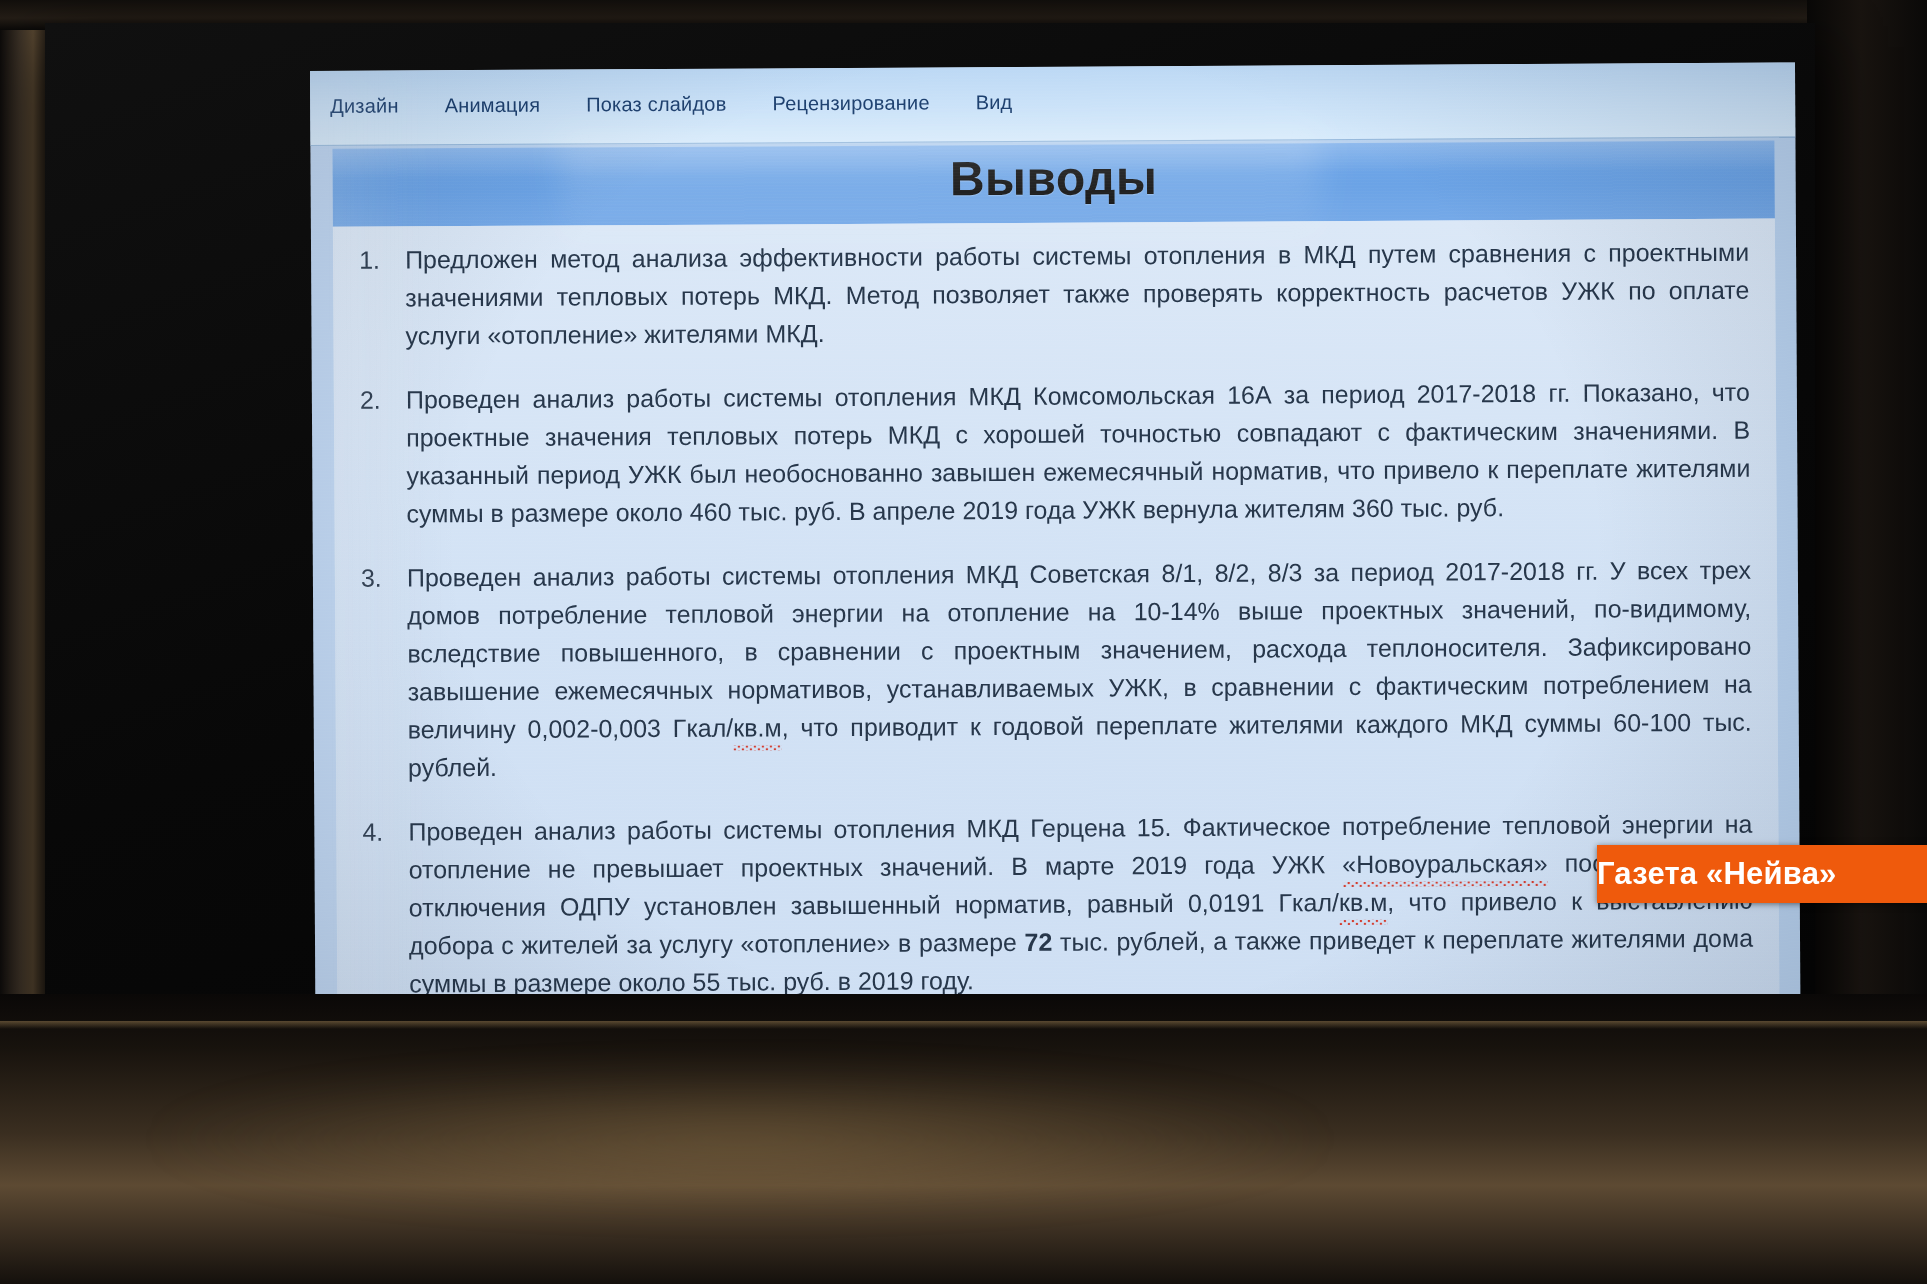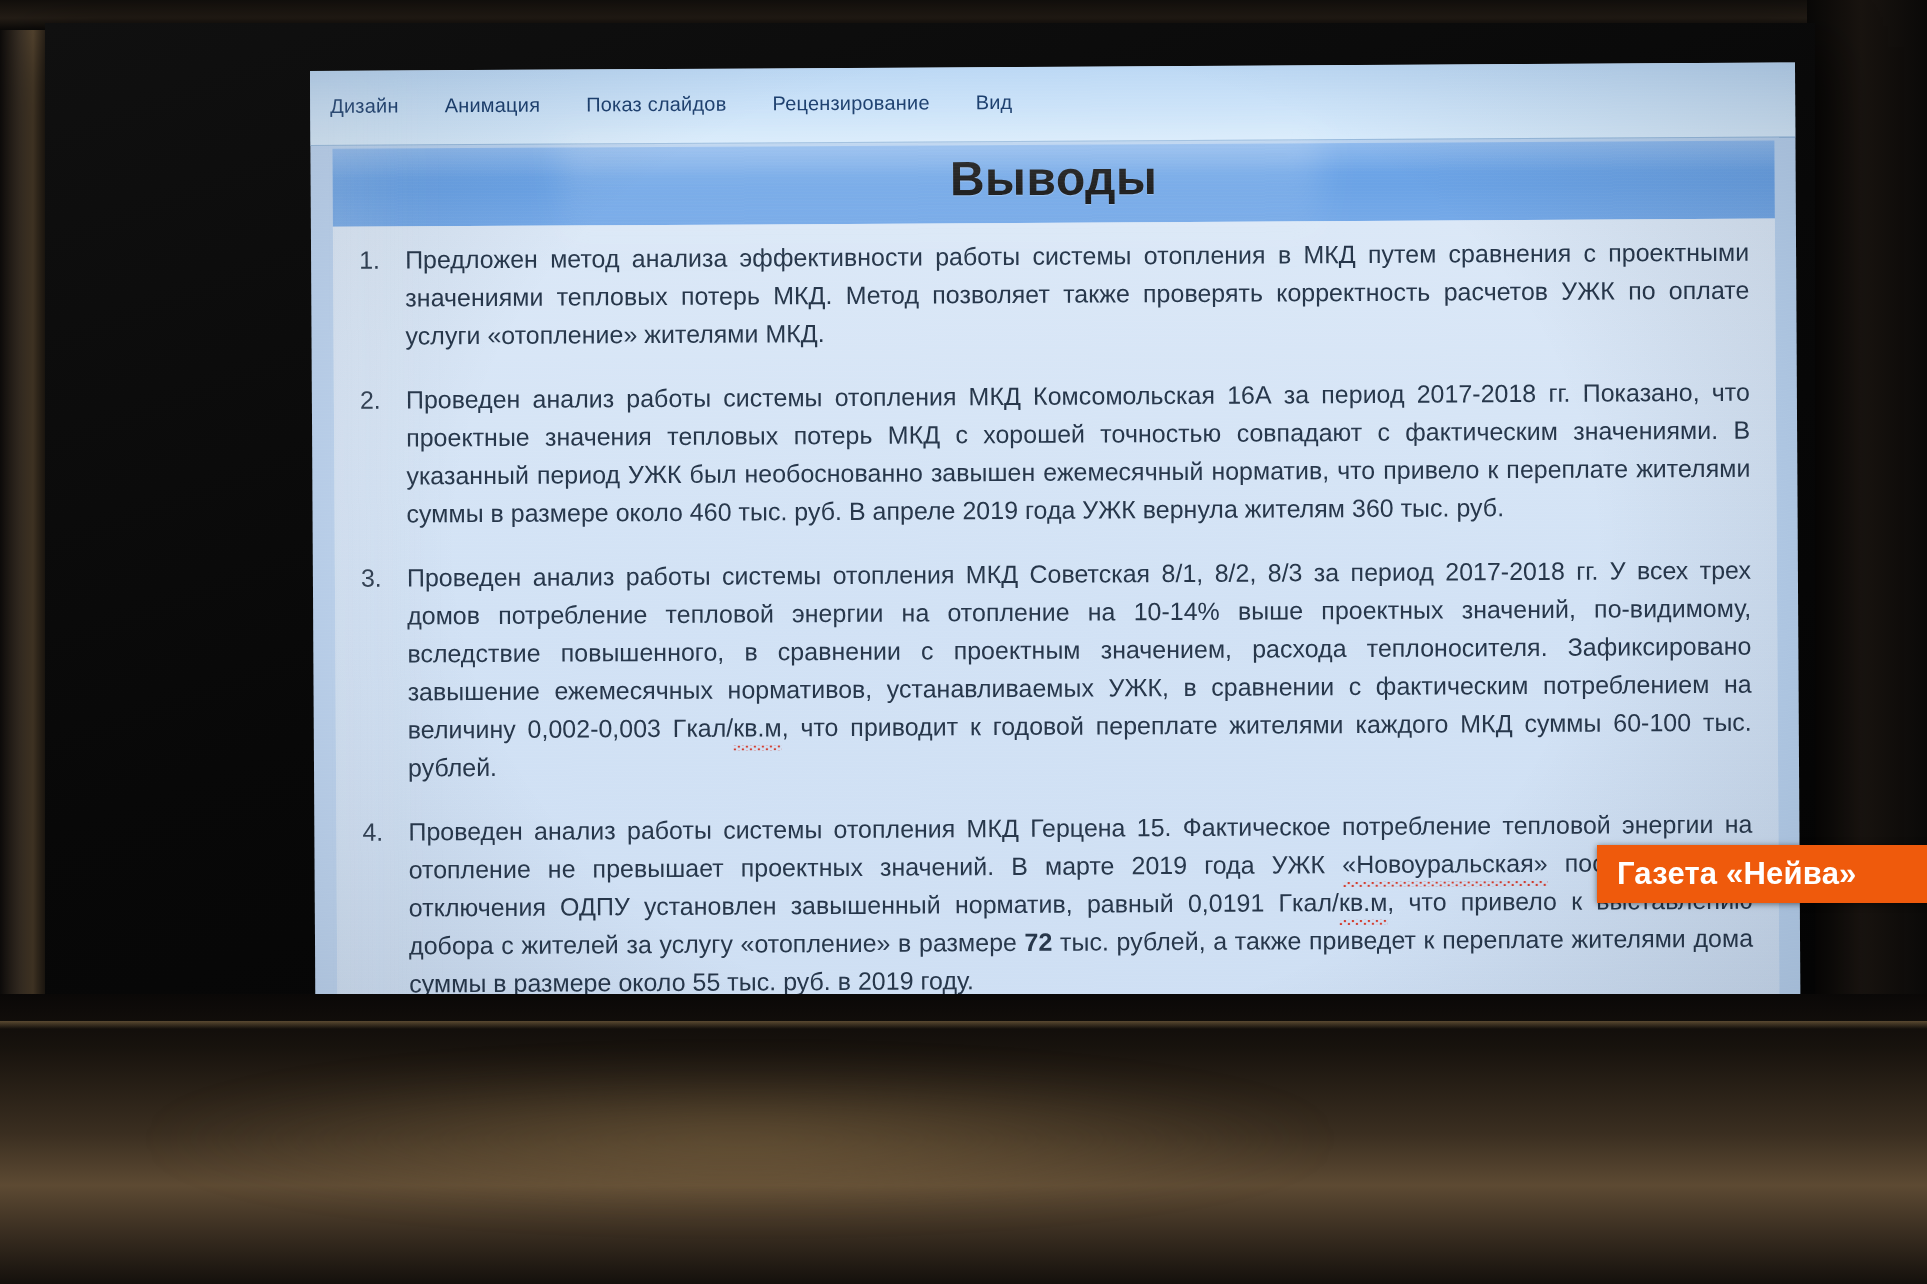--- a/index.html
+++ b/index.html
@@ -162,21 +162,21 @@
   }
 
   
   .watermark{
     position:absolute;right:0;top:845px;width:330px;height:58px;
     background:#ef5a0c;display:flex;align-items:center;
     box-shadow:0 1px 6px rgba(0,0,0,.5);
   }
   .watermark span{
     color:#ffffff;font-size:31px;font-weight:bold;letter-spacing:.2px;
-    padding-left:20px;white-space:nowrap;
+    white-space:nowrap;
   }
 </style>
 </head>
 <body>
 
 <div id="photo">
 
   <div class="wall-left"></div>
   <div class="wall-top"></div>
   <div class="wall-right"></div>

